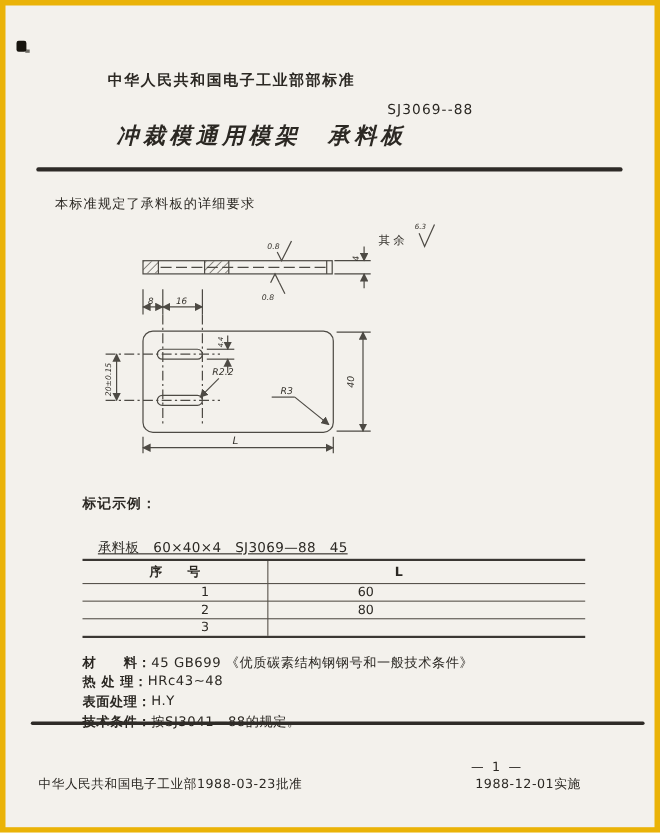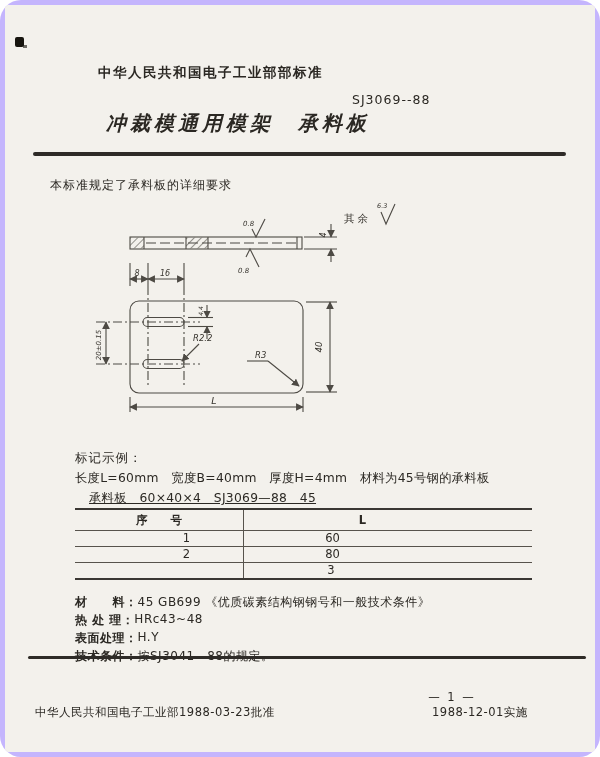--- a/index.html
+++ b/index.html
@@ -1,28 +1,28 @@
 <!DOCTYPE html>
 <html><head>
 <meta charset="utf-8">
 <style>
   html,body{margin:0;padding:0;background:#ffffff;}
-  #stage{position:relative;width:600px;height:757px;background:#c4b5fd;overflow:hidden;
-         font-family:"DejaVu Sans","Liberation Sans",sans-serif;color:#2b2823;border-radius:21px;}
+  #stage{position:relative;width:600px;height:757px;background:#eab308;overflow:hidden;
+         font-family:"DejaVu Sans","Liberation Sans",sans-serif;color:#2b2823;}
   #paper{position:absolute;left:5px;top:5px;right:5px;bottom:5px;background:#f3f1ec;}
   .abs{position:absolute;}
   .hd-org{font-size:13.5px;font-weight:bold;letter-spacing:1.5px;}
   .hd-code{font-size:12.5px;font-weight:normal;letter-spacing:1px;}
   .hd-title{font-size:20px;font-weight:bold;letter-spacing:4px;}
   .rule-thick{background:#2e2b27;border-radius:2px;}
   .intro{font-size:12px;letter-spacing:1px;font-family:Liberation Mono, monospace;}
-  .mark-head{font-size:12.5px;font-weight:normal;letter-spacing:1px;}
+  .mark-head{font-size:12.5px;font-weight:bold;letter-spacing:1px;}
   .mark-line{font-size:12.3px;letter-spacing:0.3px;}
   .tbl{position:absolute;border-top:2px solid #3a3733;border-bottom:2px solid #3a3733;}
-  .tbl-row{display:flex;align-items:center;font-size:11.5px;justify-content:center;}
+  .tbl-row{display:flex;align-items:center;font-size:11.5px;}
   .tbl-sep{position:absolute;left:0;right:0;height:1px;background:#57534c;}
   .tbl-vdiv{position:absolute;top:0;bottom:0;width:1px;background:#57534c;}
   .cell1{width:168px;text-align:center;}
   .cell2{flex:1;text-align:center;}
   .spec-line{display:flex;font-size:12px;letter-spacing:0.5px;}
   .spec-label{font-weight:bold;white-space:pre;}
   .foot{font-size:11.5px;font-weight:normal;letter-spacing:0.5px;margin-top:41px;}
   .pageno{font-size:11.5px;letter-spacing:2px;}
   .artifact{background:#17150f;}
   svg text{fill:#36332d;}
@@ -118,21 +118,20 @@
     <text x="203" y="311" font-size="6" font-style="italic" transform="rotate(-90 203 311)" text-anchor="middle">4.4</text>
     <text x="322" y="347" font-size="8.5" font-style="italic" transform="rotate(-90 322 347)" text-anchor="middle">40</text>
     <text x="214" y="404" font-size="9.5" font-style="italic" text-anchor="middle">L</text>
     <text x="193" y="341" font-size="8.5" font-style="italic">R2.2</text>
     <text x="255" y="358" font-size="8.5" font-style="italic">R3</text>
     <text x="344" y="222" font-size="10.5" letter-spacing="3">其余</text>
     <text x="377" y="208" font-size="6.5" font-style="italic">6.3</text>
   </svg>
 
   <div class="abs mark-head" style="left:75px;top:450px;">标记示例：</div>
-  <div class="abs mark-line" style="left:75px;top:470px;">长度L=60mm　宽度B=40mm　厚度H=4mm　材料为45号钢的承料板</div>
   <div class="abs mark-line" style="left:89px;top:490px;text-decoration:underline;">承料板　60×40×4　SJ3069—88　45</div>
 
   <div class="tbl" style="left:75px;top:508px;width:457px;height:68px;">
     <div class="tbl-vdiv" style="left:168px;"></div>
     <div class="tbl-sep" style="top:20px;"></div>
     <div class="tbl-sep" style="top:36px;"></div>
     <div class="tbl-sep" style="top:52px;"></div>
     <div class="tbl-row" style="height:20px;font-weight:bold;">
       <div class="cell1">序　　号</div>
       <div class="cell2" style="padding-right:50px;">L</div>

